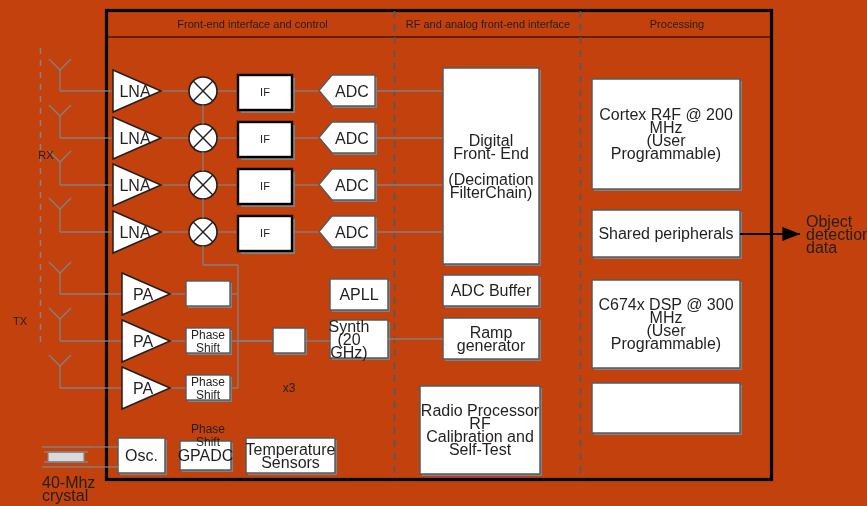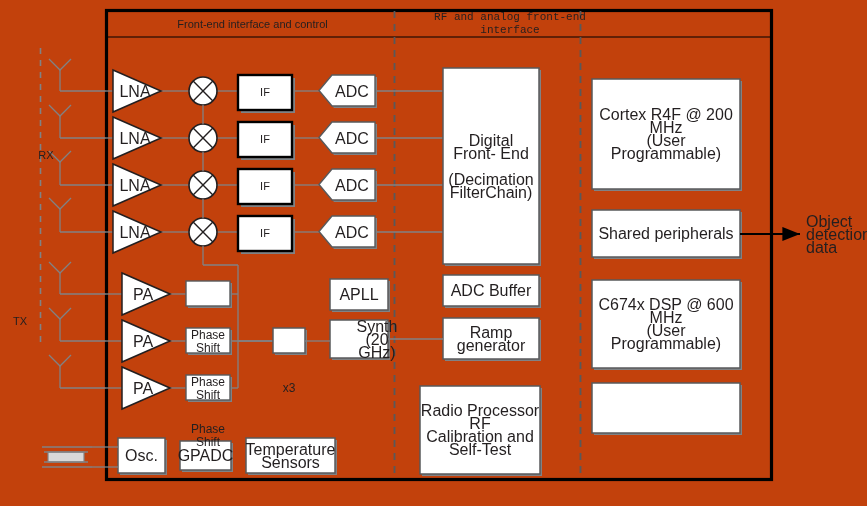--- a/index.html
+++ b/index.html
@@ -244,21 +244,22 @@
     <rect x="592" y="280" width="148" height="88" fill="#ffffff" stroke="#58595b" stroke-width="1.5"></rect>
 
     <rect x="594" y="385" width="148" height="50" fill="#808285"></rect>
     <rect x="592" y="383" width="148" height="50" fill="#ffffff" stroke="#58595b" stroke-width="1.5"></rect>
 
     <line x1="740" y1="234" x2="800" y2="234" stroke="#000000" stroke-width="2.2" marker-end="url(#arrowblk)"></line>
 
   </svg>
 
   <div class="lbl" style="left:120px;top:14px;width:265px;height:20px;">Front-end interface and control</div>
-  <div class="lbl" style="left:420px;top:14px;width:180px;height:20px;font-family:Liberation Mono, monospace;">RF and analog front-end interface</div>
+  <div class="lbl" style="left:398px;top:14px;width:180px;height:20px;">RF and analog front-end interface</div>
+  <div class="lbl" style="left:584px;top:14px;width:186px;height:20px;">Processing</div>
 
   <div class="lbl" style="left:6px;top:147px;width:28px;height:16px;margin-left:26px;">RX</div>
   <div class="lbl" style="left:6px;top:313px;width:28px;height:16px;">TX</div>
 
   <div class="lbl small" style="left:116px;top:83px;width:38px;height:16px;">LNA</div>
   <div class="lbl small" style="left:116px;top:130px;width:38px;height:16px;">LNA</div>
   <div class="lbl small" style="left:116px;top:177px;width:38px;height:16px;">LNA</div>
   <div class="lbl small" style="left:116px;top:224px;width:38px;height:16px;">LNA</div>
 
   <div class="lbl" style="left:238px;top:84px;width:54px;height:16px;">IF</div>
@@ -286,36 +287,38 @@
 Front- End
 
 (Decimation
 FilterChain)</div>
 
   <div class="lbl small" style="left:443px;top:275px;width:96px;height:31px;">ADC Buffer</div>
   <div class="lbl small" style="left:443px;top:318px;width:96px;height:41px;">Ramp
 generator</div>
 
   <div class="lbl small" style="left:330px;top:279px;width:58px;height:31px;">APLL</div>
-  <div class="lbl small" style="left:348px;top:320px;width:58px;height:38px;">Synth
+  <div class="lbl small" style="left:320px;top:320px;width:58px;height:38px;">Synth
 (20 GHz)</div>
   <div class="lbl tiny" style="left:273px;top:328px;width:32px;height:25px;">x3</div>
 
   <div class="lbl small" style="left:420px;top:386px;width:120px;height:88px;">Radio Processor RF
 Calibration and
 Self-Test</div>
 
   <div class="lbl small" style="left:118px;top:438px;width:47px;height:35px;">Osc.</div>
   <div class="lbl small" style="left:180px;top:441px;width:51px;height:29px;text-align:right;">GPADC</div>
   <div class="lbl small" style="left:246px;top:438px;width:89px;height:35px;">Temperature
 Sensors</div>
 
   <div class="lbl small" style="left:592px;top:79px;width:148px;height:110px;">Cortex R4F @ 200 MHz
 (User Programmable)</div>
   <div class="lbl small" style="left:592px;top:210px;width:148px;height:47px;">Shared peripherals</div>
-  <div class="lbl small" style="left:592px;top:280px;width:148px;height:88px;">C674x DSP @ 600 MHz
+  <div class="lbl small" style="left:592px;top:280px;width:148px;height:88px;">C674x DSP @ 300 MHz
 (User Programmable)</div>
 
+  <div class="lbl small left" style="left:42px;top:474px;width:80px;height:30px;">40-Mhz
+crystal</div>
   <div class="lbl small left" style="left:806px;top:210px;width:60px;height:48px;">Object
 detection
 data</div>
 
 </div>
 
 </body></html>

